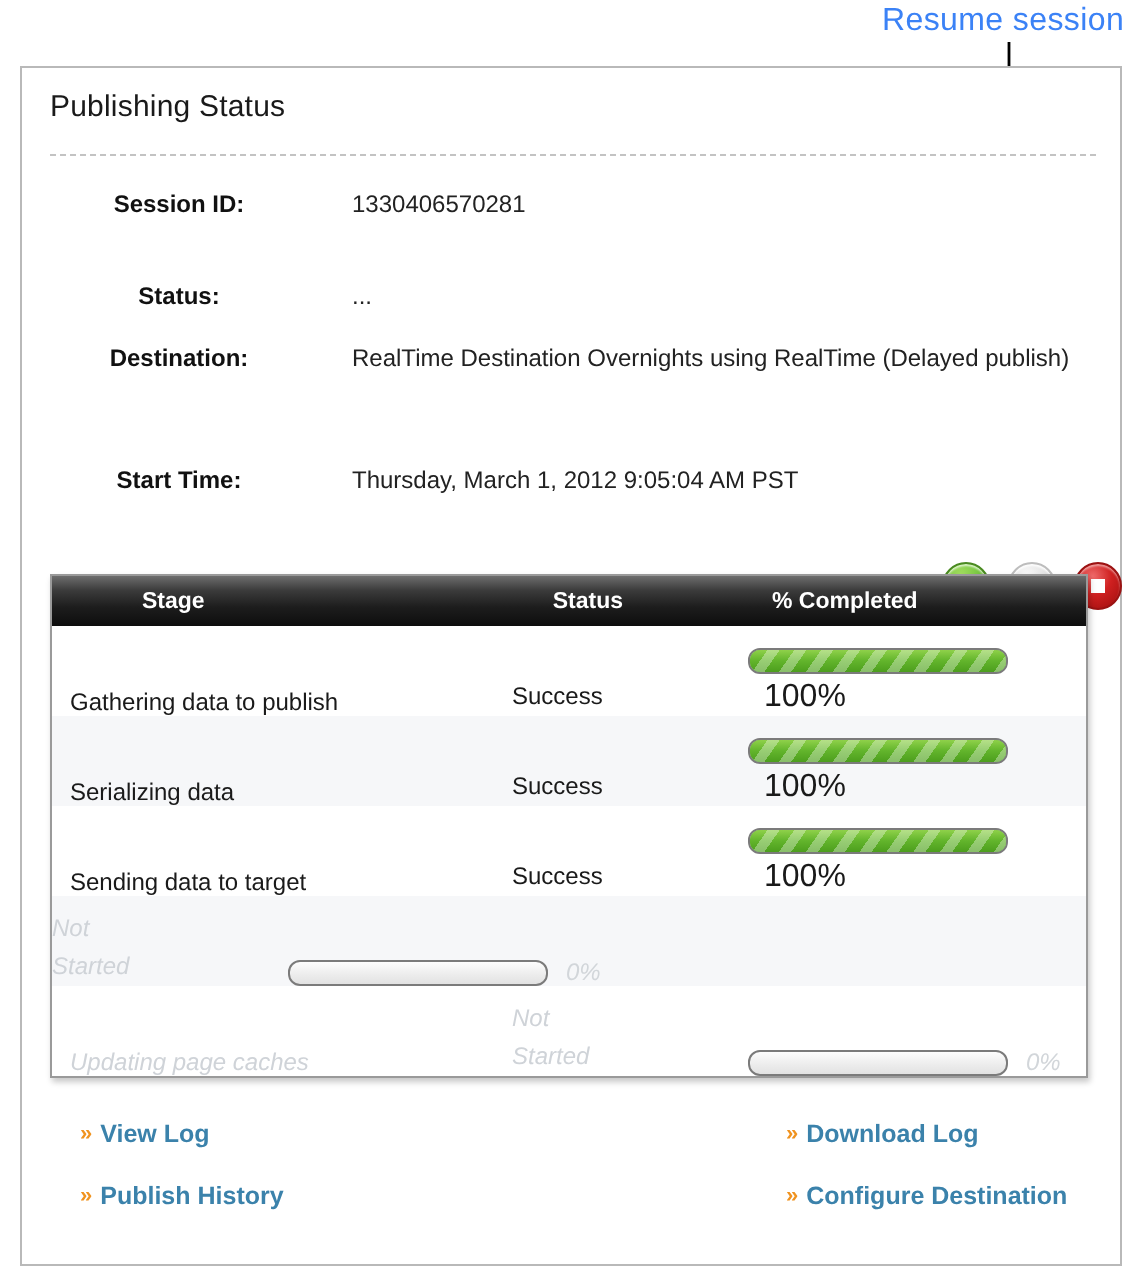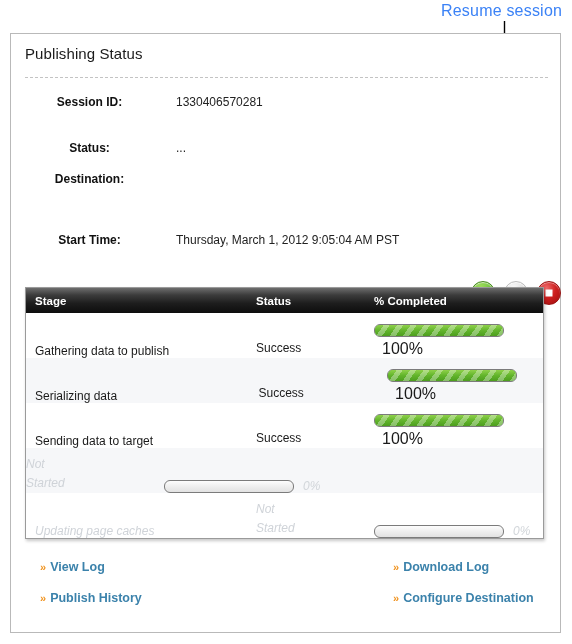--- a/index.html
+++ b/index.html
@@ -137,33 +137,34 @@
     box-shadow: 1px 2px 3px rgba(0,0,0,.22);
   }
   .stage-head {
     display: flex;
     height: 25px;
     align-items: center;
     background: linear-gradient(180deg, #6d6d6d 0%, #3c3c3c 28%, #1d1d1d 62%, #0d0d0d 100%);
     color: #ffffff;
     font-size: 11.5px;
     font-weight: bold;
+    padding-left: 36px;
   }
   .col-stage   { width: 230px; padding-left: 9px; box-sizing: border-box; }
   .col-status  { width: 118px; box-sizing: border-box; }
   .col-pct     { width: 169px; box-sizing: border-box; }
 
   .stage-row {
     display: flex;
     align-items: flex-end;
     min-height: 45px;
     font-size: 12px;
     color: #1a1a1a;
   }
-  .stage-row.alt { background: #f6f7f9; gap: 20px; }
+  .stage-row.alt { background: #f6f7f9; }
   .stage-row.pending { color: #cfd3d8; font-style: italic; }
   .stage-row .col-stage { padding-left: 9px; }
   .status-text { line-height: 19px; white-space: pre-line; }
 
   
   .pct-cell {
     display: flex;
     align-items: center;
     padding-right: 4px;
     box-sizing: border-box;
@@ -246,20 +247,21 @@
   <div class="info-row" style="top:61px;">
     <span class="info-label">Session ID:</span>
     <span class="info-value">1330406570281</span>
   </div>
   <div class="info-row" style="top:107px;">
     <span class="info-label">Status:</span>
     <span class="info-value">...</span>
   </div>
   <div class="info-row" style="top:138px;">
     <span class="info-label">Destination:</span>
+    <span class="info-value">RealTime Destination Overnights using RealTime (Delayed publish)</span>
   </div>
   <div class="info-row" style="top:199px;">
     <span class="info-label">Start Time:</span>
     <span class="info-value">Thursday, March 1, 2012 9:05:04 AM PST</span>
   </div>
 
   <div class="controls">
     <div class="ctrl-btn ctrl-play">
       <svg width="22" height="22" viewBox="0 0 22 22">
         <polygon points="8.5,6.5 16,11 8.5,15.5" fill="#ffffff"></polygon>

